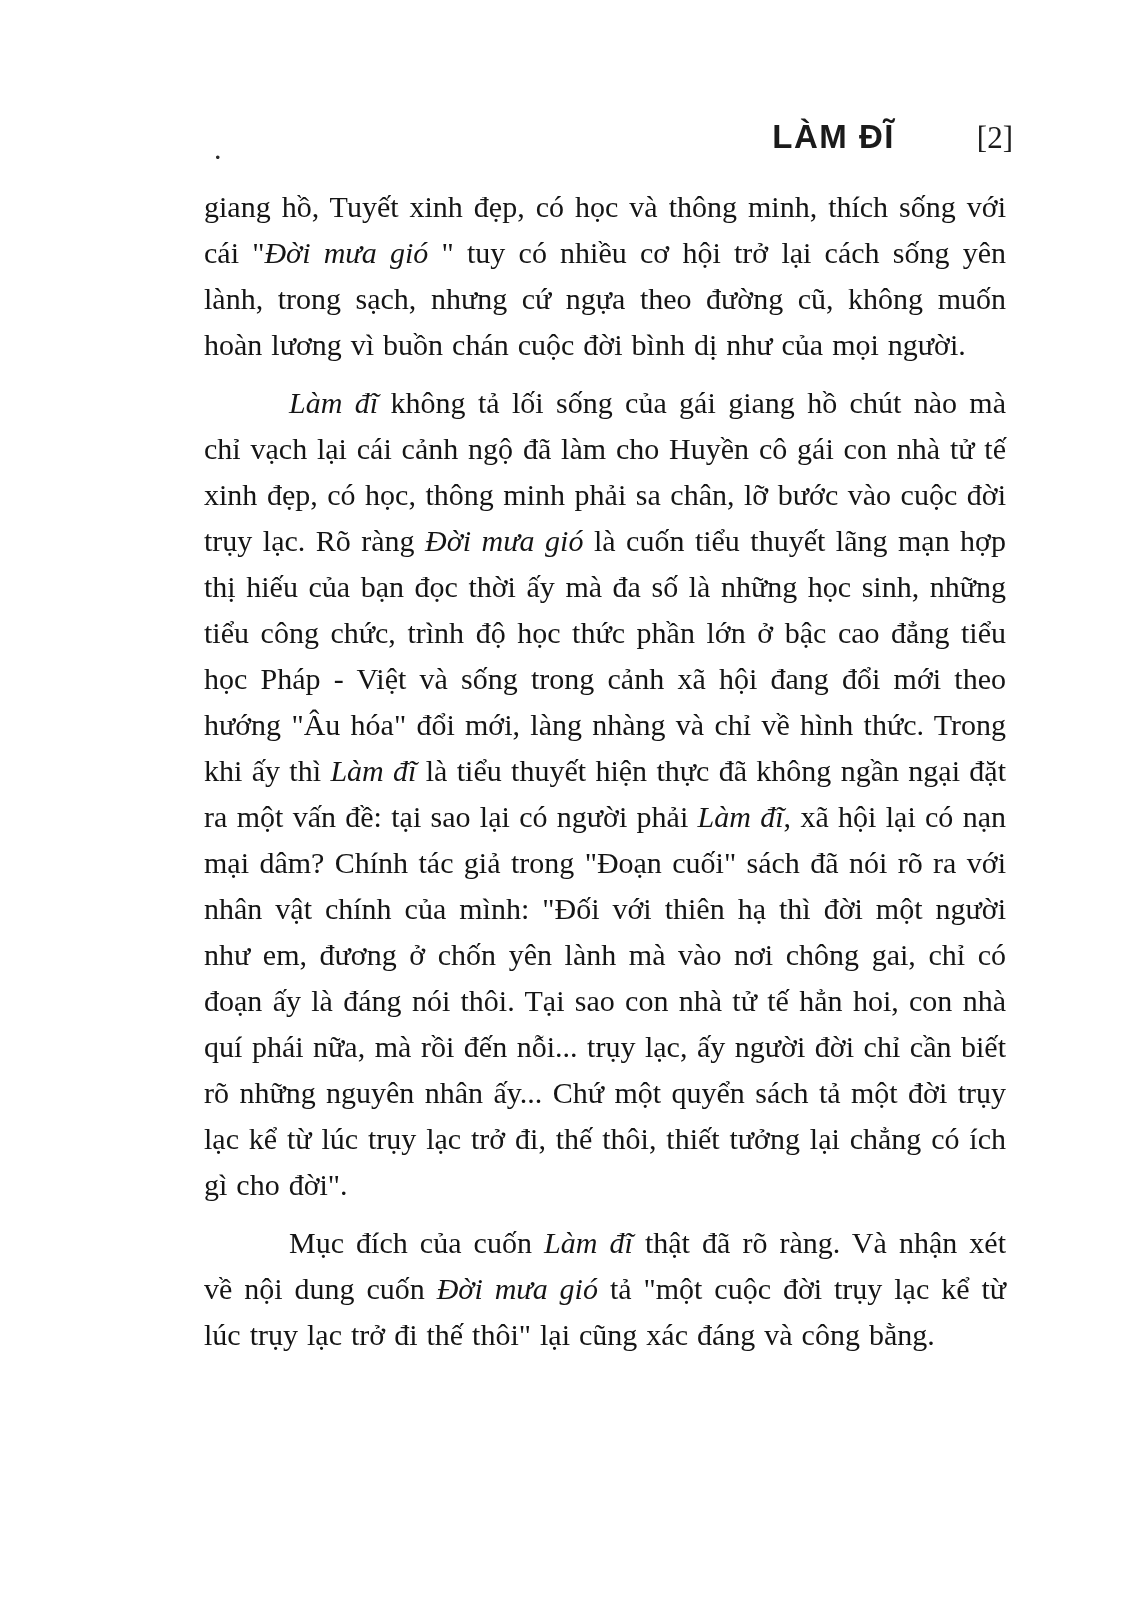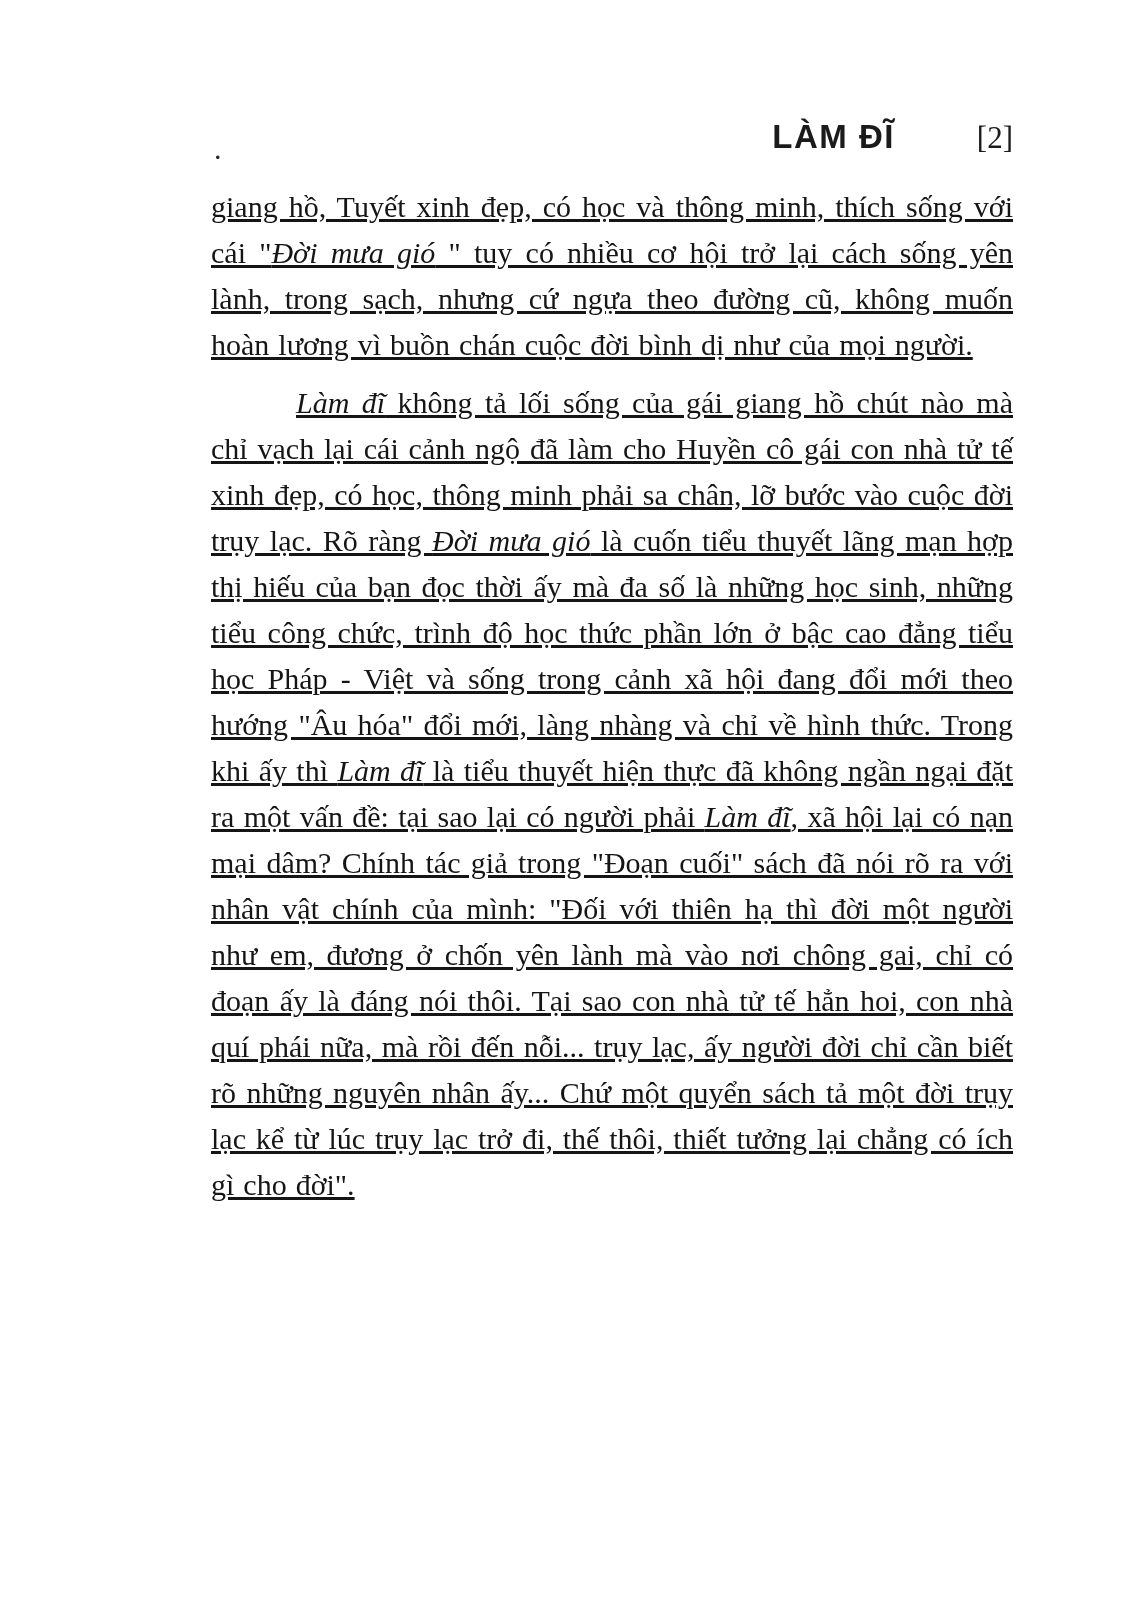--- a/index.html
+++ b/index.html
@@ -49,24 +49,23 @@
   .stray-mark {
     position: absolute;
     left: 214px;
     top: 134px;
     font-size: 30px;
     line-height: 30px;
     color: #2a2a2a;
   }
   .body-text {
     position: absolute;
-    left: 211px;
+    left: 204px;
     top: 184px;
     width: 802px;
-    text-decoration: underline;
   }
   .body-text p {
     margin: 0 0 12px 0;
     font-size: 30px;
     line-height: 46px;
     text-align: justify;
     word-spacing: 1.5px;
     color: #151515;
   }
   .body-text p.indent {
@@ -87,15 +86,16 @@
   <div class="page-header">
     <span class="header-title">LÀM ĐĨ</span>
     <span class="header-page-number">[2]</span>
   </div>
 
   <span class="stray-mark">.</span>
 
   <div class="body-text">
       <p><span>giang hồ, Tuyết xinh đẹp, có học và thông minh, thích sống với cái "</span><em>Đời mưa gió</em><span> " tuy có nhiều cơ hội trở lại cách sống yên lành, trong sạch, nhưng cứ ngựa theo đường cũ, không muốn hoàn lương vì buồn chán cuộc đời bình dị như của mọi người.</span></p>
       <p class="indent"><em>Làm đĩ</em><span> không tả lối sống của gái giang hồ chút nào mà chỉ vạch lại cái cảnh ngộ đã làm cho Huyền cô gái con nhà tử tế xinh đẹp, có học, thông minh phải sa chân, lỡ bước vào cuộc đời trụy lạc. Rõ ràng </span><em>Đời mưa gió</em><span> là cuốn tiểu thuyết lãng mạn hợp thị hiếu của bạn đọc thời ấy mà đa số là những học sinh, những tiểu công chức, trình độ học thức phần lớn ở bậc cao đẳng tiểu học Pháp - Việt và sống trong cảnh xã hội đang đổi mới theo hướng "Âu hóa" đổi mới, làng nhàng và chỉ về hình thức. Trong khi ấy thì </span><em>Làm đĩ</em><span> là tiểu thuyết hiện thực đã không ngần ngại đặt ra một vấn đề: tại sao lại có người phải </span><em>Làm đĩ</em><span>, xã hội lại có nạn mại dâm? Chính tác giả trong "Đoạn cuối" sách đã nói rõ ra với nhân vật chính của mình: "Đối với thiên hạ thì đời một người như em, đương ở chốn yên lành mà vào nơi chông gai, chỉ có đoạn ấy là đáng nói thôi. Tại sao con nhà tử tế hẳn hoi, con nhà quí phái nữa, mà rồi đến nỗi... trụy lạc, ấy người đời chỉ cần biết rõ những nguyên nhân ấy... Chứ một quyển sách tả một đời trụy lạc kể từ lúc trụy lạc trở đi, thế thôi, thiết tưởng lại chẳng có ích gì cho đời".</span></p>
+      <p class="indent"><span>Mục đích của cuốn </span><em>Làm đĩ</em><span> thật đã rõ ràng. Và nhận xét về nội dung cuốn </span><em>Đời mưa gió</em><span> tả "một cuộc đời trụy lạc kể từ lúc trụy lạc trở đi thế thôi" lại cũng xác đáng và công bằng.</span></p>
     </div>
 
 </div>
 
 </body></html>

